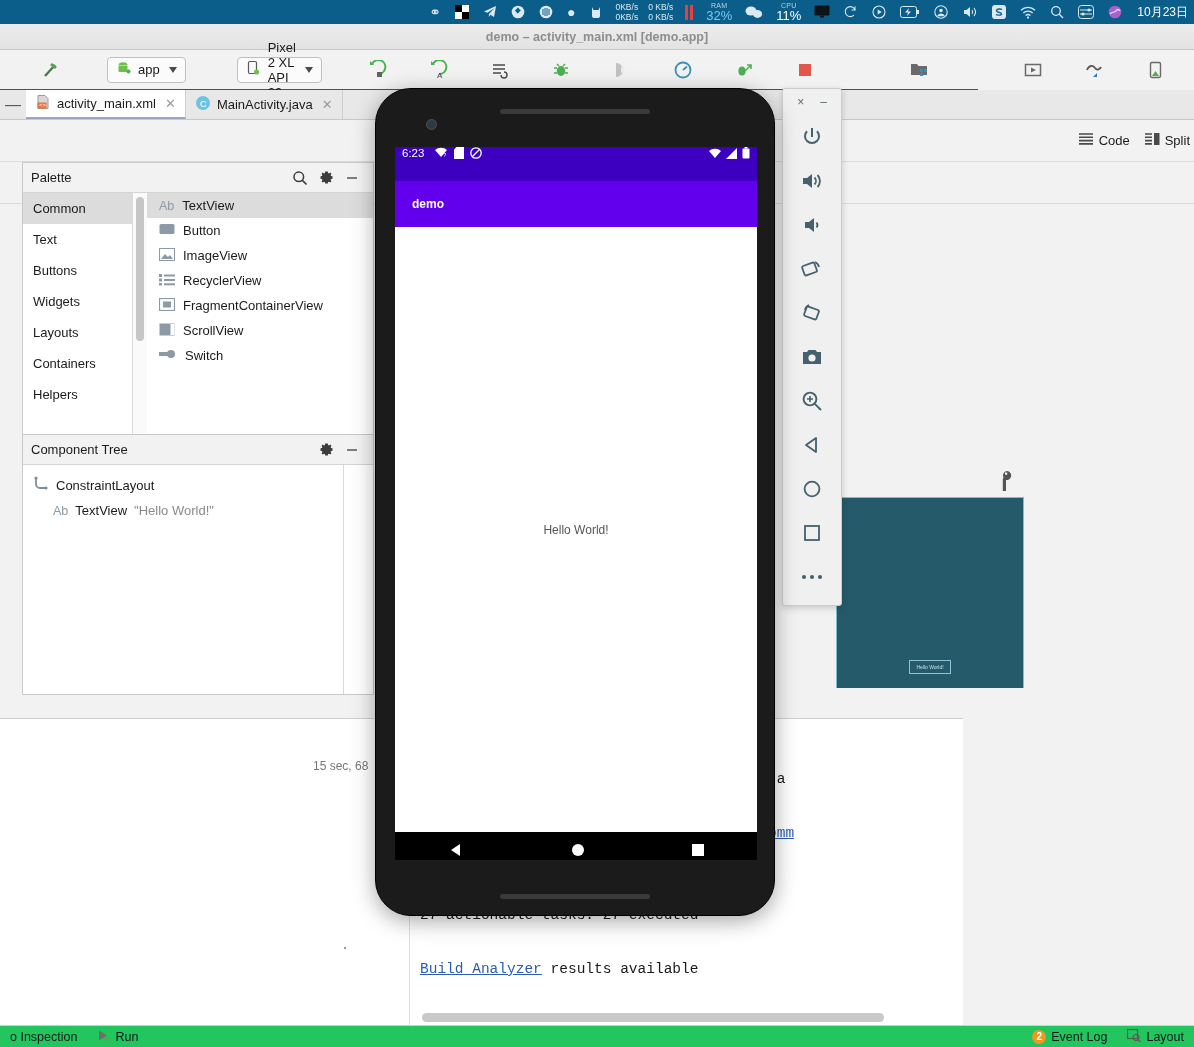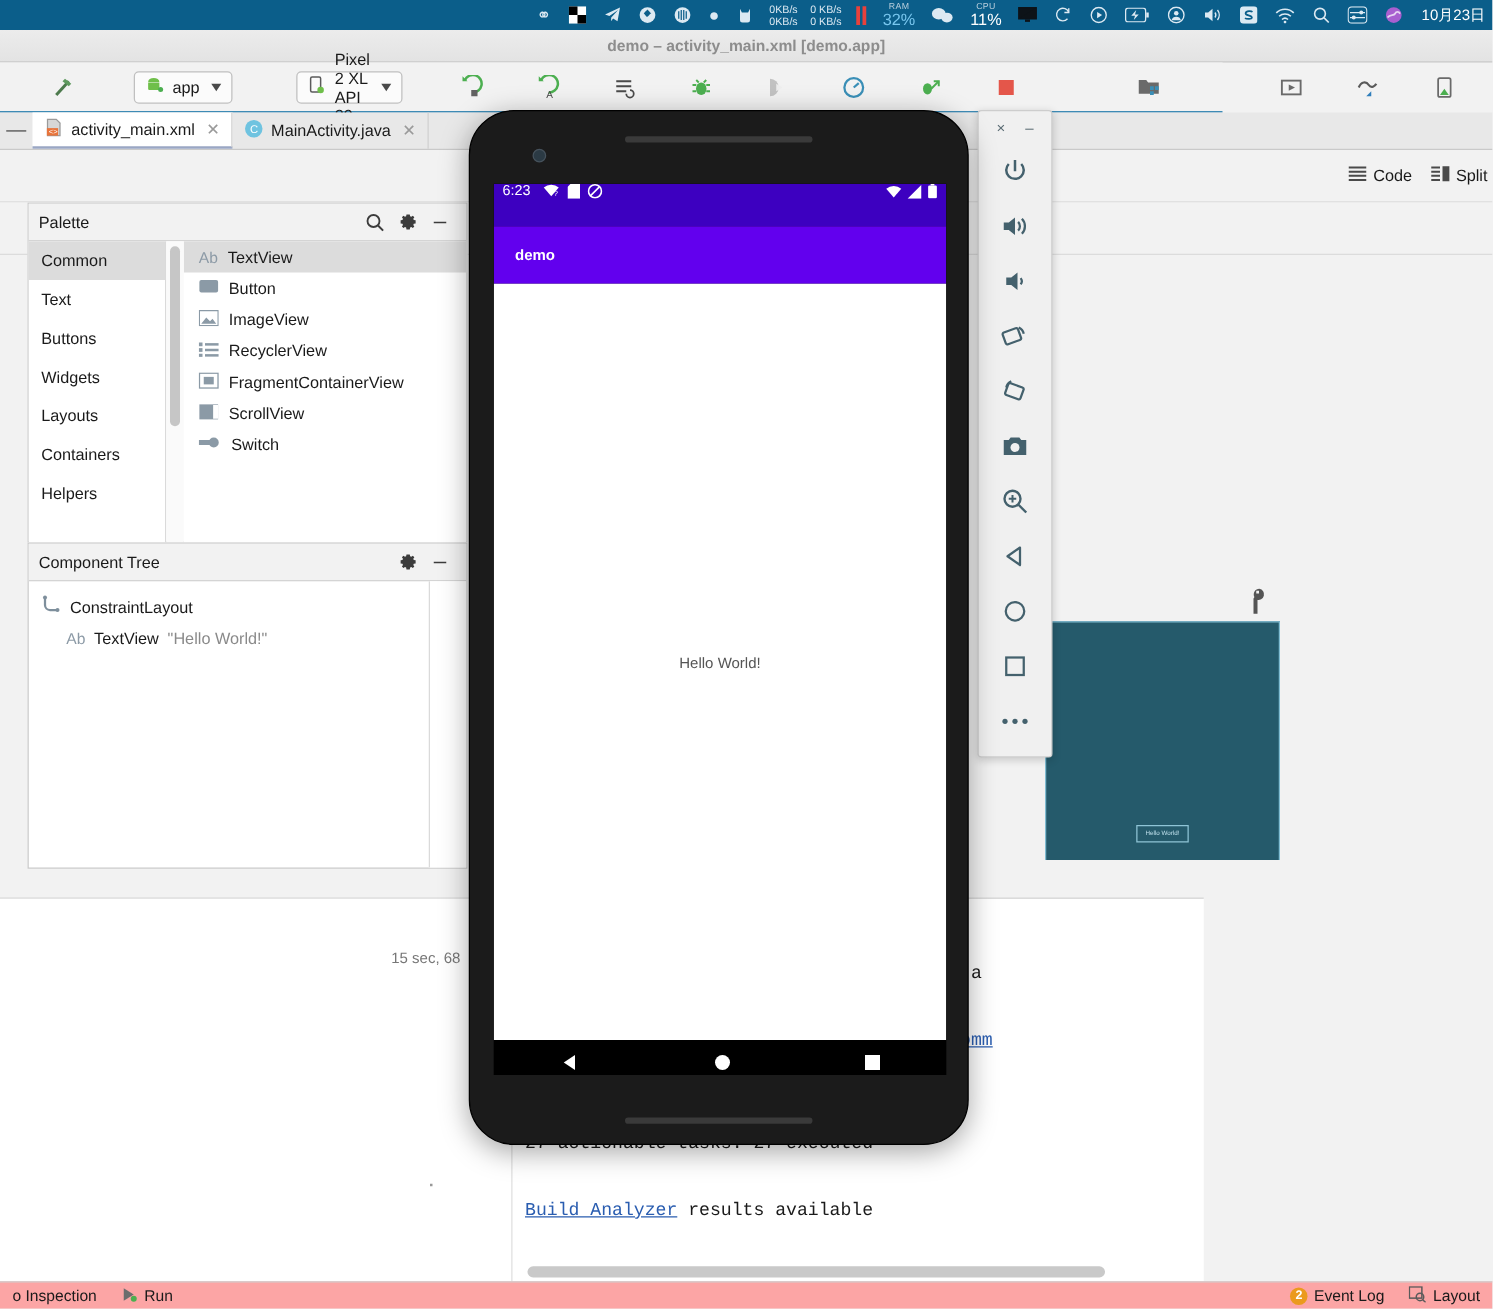--- a/index.html
+++ b/index.html
@@ -151,21 +151,21 @@
     font-family: "Liberation Mono", monospace; font-size: 14.5px; color: #1a1a1a;
     white-space: pre; overflow: hidden; }
   .console .ln { position: absolute; left: 9px; }
   .console a { color: #2a5db0; text-decoration: underline; }
   .hscroll { position: absolute; left: 422px; bottom: 8px; width: 462px; height: 9px;
     background: #c9c9c9; border-radius: 5px; }
 
   
   .statusbar {
     position: absolute; left: 0; bottom: 0; width: 1194px; height: 22px;
-    background: #fca5a5; border-top: 1px solid #cfcfcf;
+    background: #22c55e; border-top: 1px solid #cfcfcf;
     display: flex; align-items: center; font-size: 12.5px; color: #1a1a1a;
   }
   .sb-item { display:flex; align-items:center; gap:5px; padding: 0 10px; }
   .badge { width: 14px; height: 14px; border-radius: 50%; background: #eb9a1e; color:#fff;
     font-size: 10px; display:flex; align-items:center; justify-content:center; font-weight: bold;}
   .sb-right { margin-left: auto; display: flex; align-items: center; }
 
   
   .emu-toolbar {
     position: absolute; left: 782px; top: 88px; width: 60px; height: 518px;

